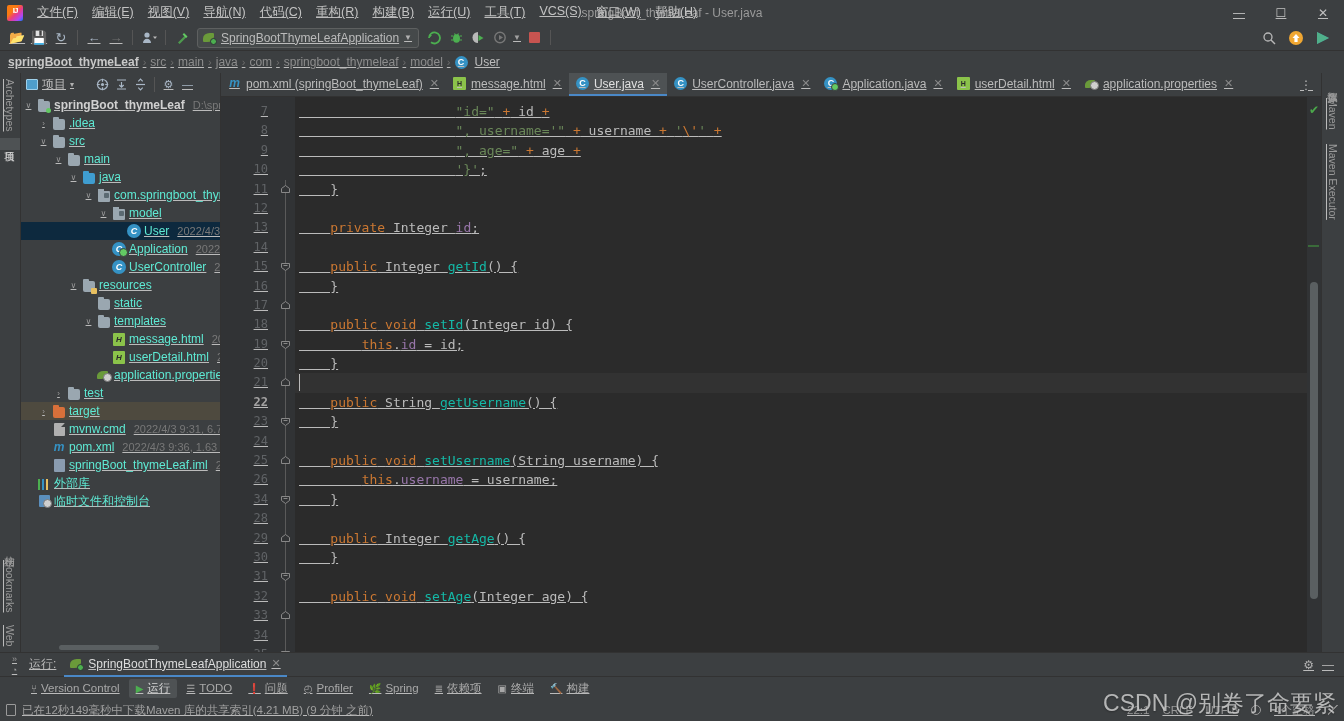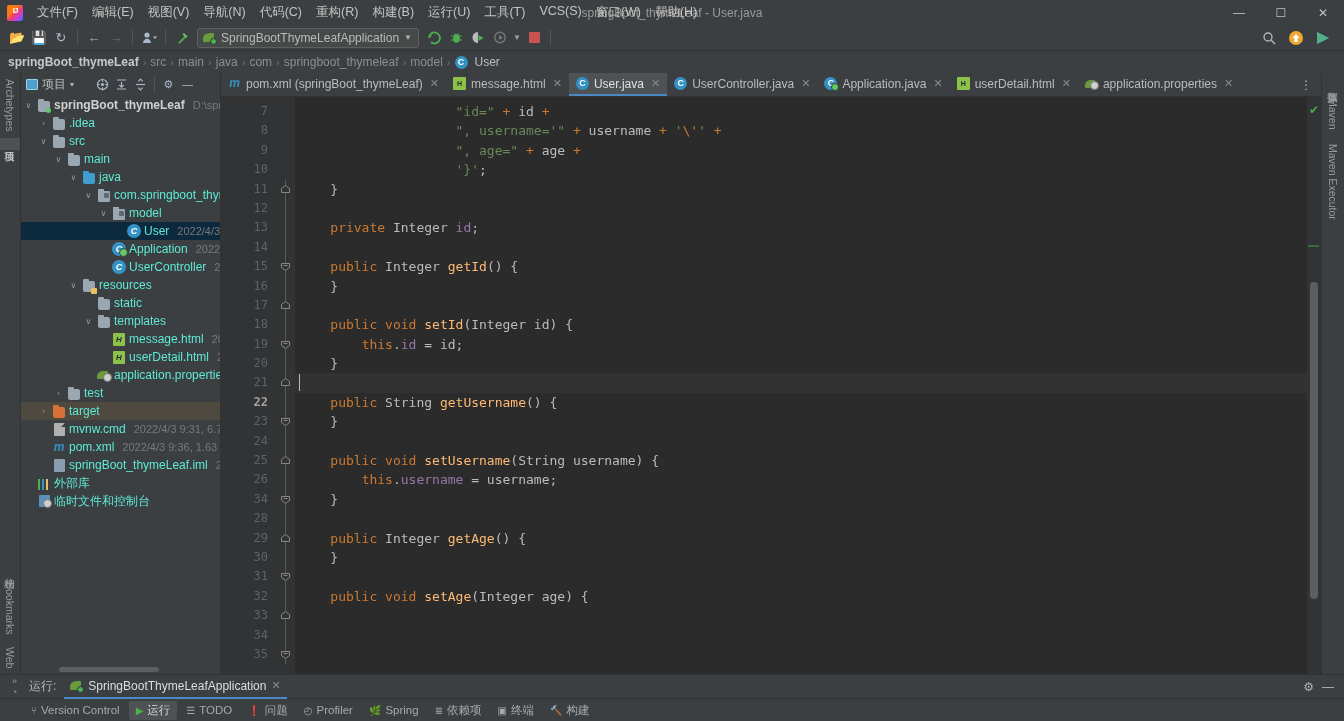--- a/index.html
+++ b/index.html
@@ -4,21 +4,21 @@
 <style>
   * { box-sizing: border-box; margin: 0; padding: 0; }
   html, body {
     width: 1344px; height: 721px;
     background: #3c3f41;
     font-family: "Liberation Sans", sans-serif;
     font-size: 12px;
     color: #bbbbbb;
     overflow: hidden;
   }
-  .app { position: relative; width: 1344px; height: 721px; display: flex; flex-direction: column; }
+  .app { position: relative; width: 1344px; height: 721px; display: flex; flex-direction: column; text-decoration: underline; }
 
   
   .menubar {
     height: 25px; background: #3c3f41; display: flex; align-items: center;
     padding-left: 4px; flex: 0 0 25px; position: relative;
   }
   .ij-logo {
     width: 16px; height: 16px; margin: 0 7px 0 3px; border-radius: 2px;
     background: linear-gradient(135deg,#f97a12 0%,#f97a12 35%,#ed3d7d 55%,#b345f1 80%,#087cfa 100%);
     position: relative; flex: 0 0 16px;
@@ -191,21 +191,21 @@
     flex: 1; padding-top: 5px; font-family: "DejaVu Sans Mono", monospace; font-size: 13px;
     position: relative; overflow: hidden; background: #2b2b2b;
   }
   .cline { height: 19.4px; line-height: 19.4px; white-space: pre; padding-left: 4px; }
   .cline.cur { background: #323232; }
   .cline.cur::after {
     content: ""; position: absolute; left: 4px; width: 1px; height: 17px;
     background: #bbbbbb; margin-top: 1px;
   }
   .kw { color: #cc7832; } .str { color: #6a8759; } .fld { color: #9876aa; }
-  .mth { color: #fdba74; text-align: center; }
+  .mth { color: #14b8a6; text-align: center; }
   .esc { color: #cc7832; }
   .scroll-col { width: 14px; background: #313335; flex: 0 0 14px; position: relative; }
   .sc-check { position: absolute; top: 6px; left: 2px; color: #4ba84b; font-size: 12px; }
   .sc-mark { position: absolute; top: 148px; left: 1px; width: 11px; height: 2px; background: #3a6b3a; }
   .sc-thumb { position: absolute; top: 185px; left: 3px; width: 8px; height: 317px; background: #5a5f61; border-radius: 4px; }
 
   
   .rrail {
     width: 23px; background: #3c3f41; border-left: 1px solid #323232; flex: 0 0 23px;
     display: flex; flex-direction: column; align-items: center; padding-top: 4px;
@@ -934,14 +934,29 @@
       <div class="bb-item">
         <span class="bb-ic">▣</span>
         <span>终端</span>
       </div>
       <div class="bb-item">
         <span class="bb-ic">🔨</span>
         <span>构建</span>
       </div>
     </div>
 
+  <div class="statusbar">
+    <div class="sb-left">
+      <span class="sb-doc"></span>
+      <span>已在12秒149毫秒中下载Maven 库的共享索引(4.21 MB) (9 分钟 之前)</span>
+    </div>
+    <div class="sb-right">
+      <span>22:1</span>
+      <span>CRLF</span>
+      <span>UTF-8</span>
+      <span class="sb-lock"></span>
+      <span>4个空格</span>
+      <span class="sb-grip"></span>
+    </div>
+    <div class="watermark">CSDN @别卷了命要紧</div>
+  </div>
 
 </div>
 
 </body></html>

